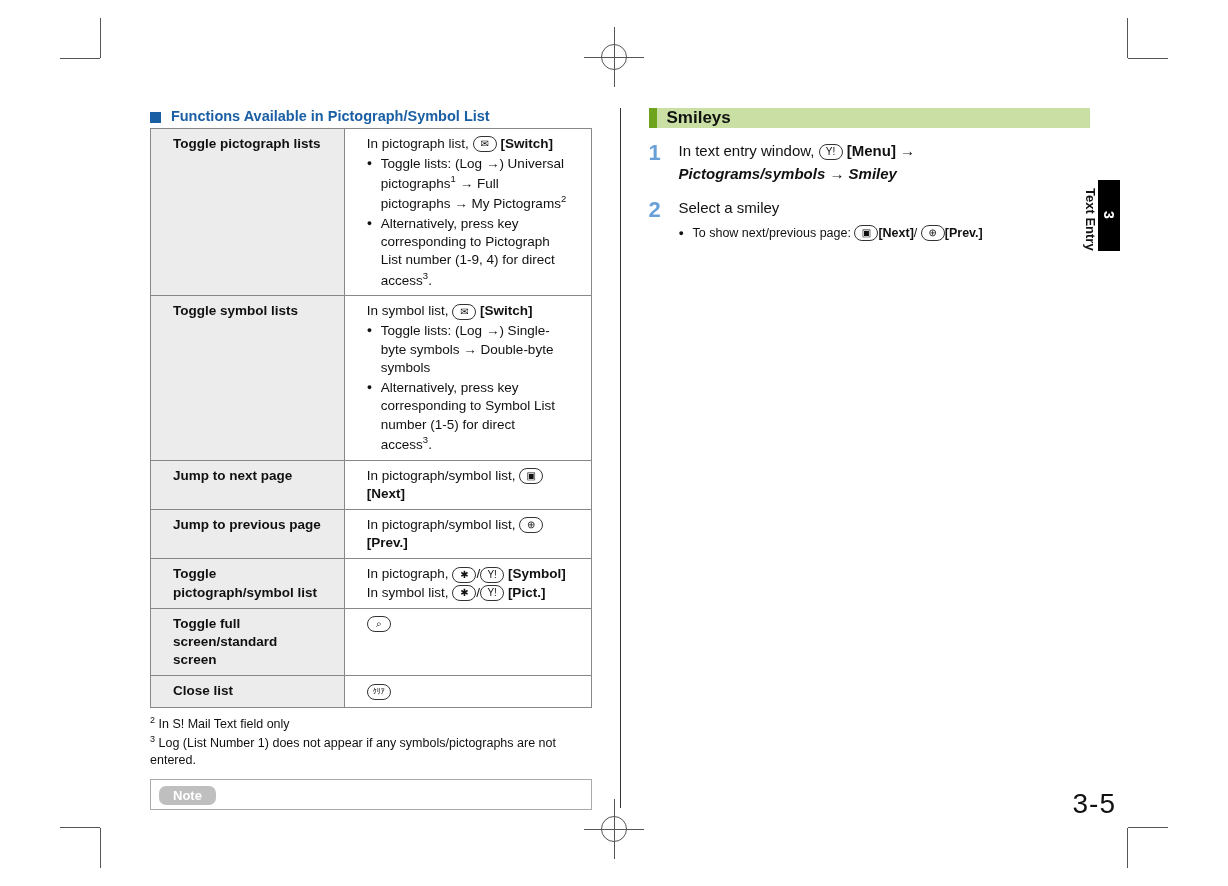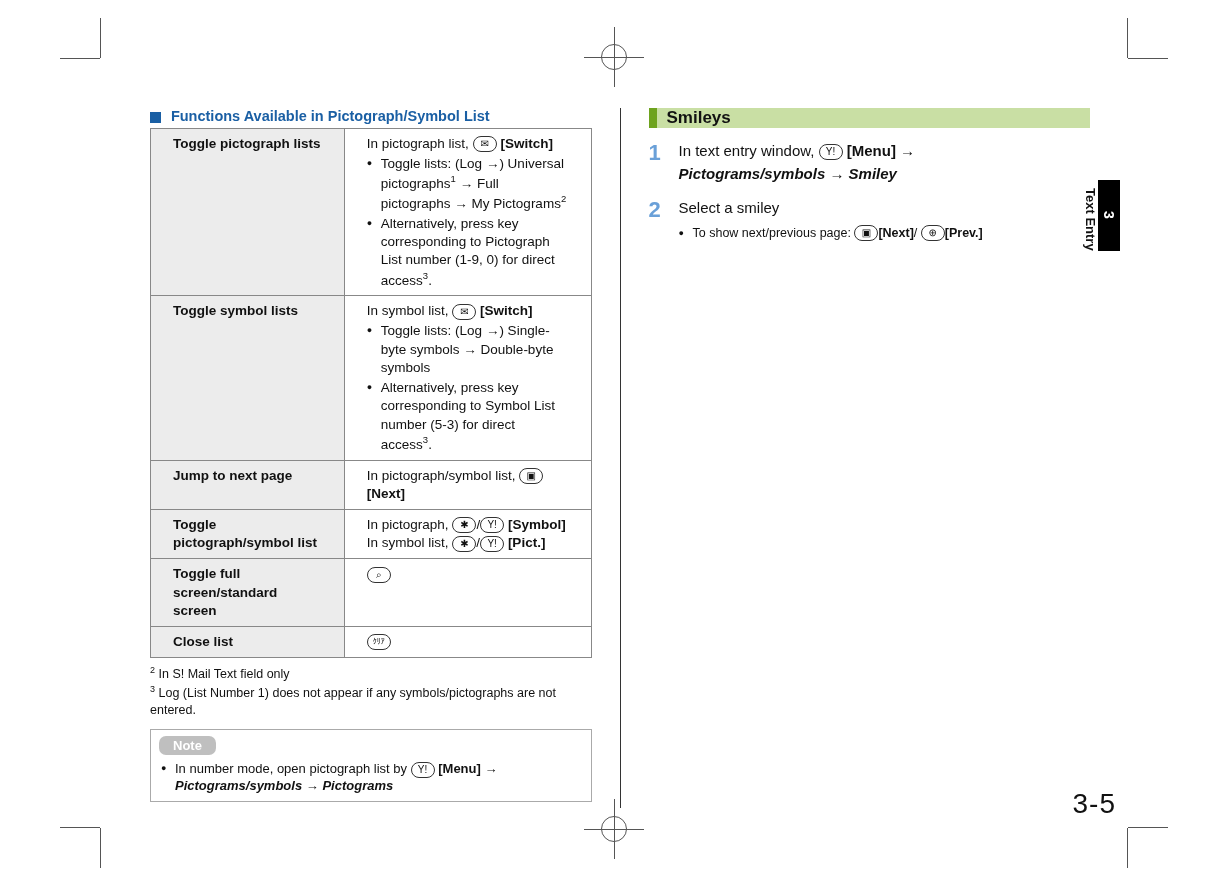--- a/index.html
+++ b/index.html
@@ -101,49 +101,57 @@
           <td class="lbl">Toggle pictograph lists</td>
           <td>
             <span>In pictograph list, </span>
             <span class="key">✉</span>
             <b>[Switch]</b>
             <ul class="bul">
               <li>
                 <span>Toggle lists: (Log </span><span class="arrow">→</span><span>) Universal pictographs</span><sup>1</sup>
                 <span class="arrow">→</span><span> Full pictographs </span><span class="arrow">→</span><span> My Pictograms</span><sup>2</sup>
               </li>
-              <li><span>Alternatively, press key corresponding to Pictograph List number (1-9, 0) for direct access</span><sup>3</sup>.</li>
+              <li><span>Alternatively, press key corresponding to Pictograph List number (1-9, 4) for direct access</span><sup>3</sup>.</li>
             </ul>
           </td>
         </tr>
 
         <tr>
           <td class="lbl">Toggle symbol lists</td>
           <td>
             <span>In symbol list, </span>
             <span class="key">✉</span>
             <b>[Switch]</b>
             <ul class="bul">
               <li>
                 <span>Toggle lists: (Log </span><span class="arrow">→</span><span>) Single-byte symbols </span><span class="arrow">→</span><span> Double-byte symbols</span>
               </li>
-              <li><span>Alternatively, press key corresponding to Symbol List number (5-3) for direct access</span><sup>3</sup>.</li>
+              <li><span>Alternatively, press key corresponding to Symbol List number (1-5) for direct access</span><sup>3</sup>.</li>
             </ul>
           </td>
         </tr>
 
         <tr>
           <td class="lbl">Jump to next page</td>
           <td>
             <span>In pictograph/symbol list, </span>
             <span class="key">▣</span>
             <b>[Next]</b>
           </td>
         </tr>
 
+        <tr>
+          <td class="lbl">Jump to previous page</td>
+          <td>
+            <span>In pictograph/symbol list, </span>
+            <span class="key">⊕</span>
+            <b>[Prev.]</b>
+          </td>
+        </tr>
 
         <tr>
           <td class="lbl">Toggle pictograph/symbol list</td>
           <td>
             <div>
               <span>In pictograph, </span>
               <span class="key round">✱</span>/<span class="key round">Y!</span>
               <b>[Symbol]</b>
             </div>
             <div>
@@ -170,33 +178,20 @@
       </tbody>
         </table>
 
       <div class="foot">
         <div><sup>2</sup>&nbsp;<span>In S! Mail Text field only</span></div>
         <div><sup>3</sup>&nbsp;<span>Log (List Number 1) does not appear if any symbols/pictographs are not entered.</span></div>
       </div>
 
       <div class="notebox">
         <span class="notelbl">Note</span>
-        <div class="notebody">
-          <ul class="bul">
-            <li>
-              <span>In number mode, open pictograph list by </span>
-              <span class="key round">Y!</span>
-              <b>[Menu]</b>
-              <span class="arrow">→</span><br>
-              <span class="emph">Pictograms/symbols</span>
-              <span class="arrow">→</span>
-              <span class="emph">Pictograms</span>
-            </li>
-          </ul>
-        </div>
       </div>
     </div>
 
     <div class="divider"></div>
 
     <div class="col">
       <div class="smileys-header">Smileys</div>
 
       <div class="step">
         <div class="stepnum">1</div>

